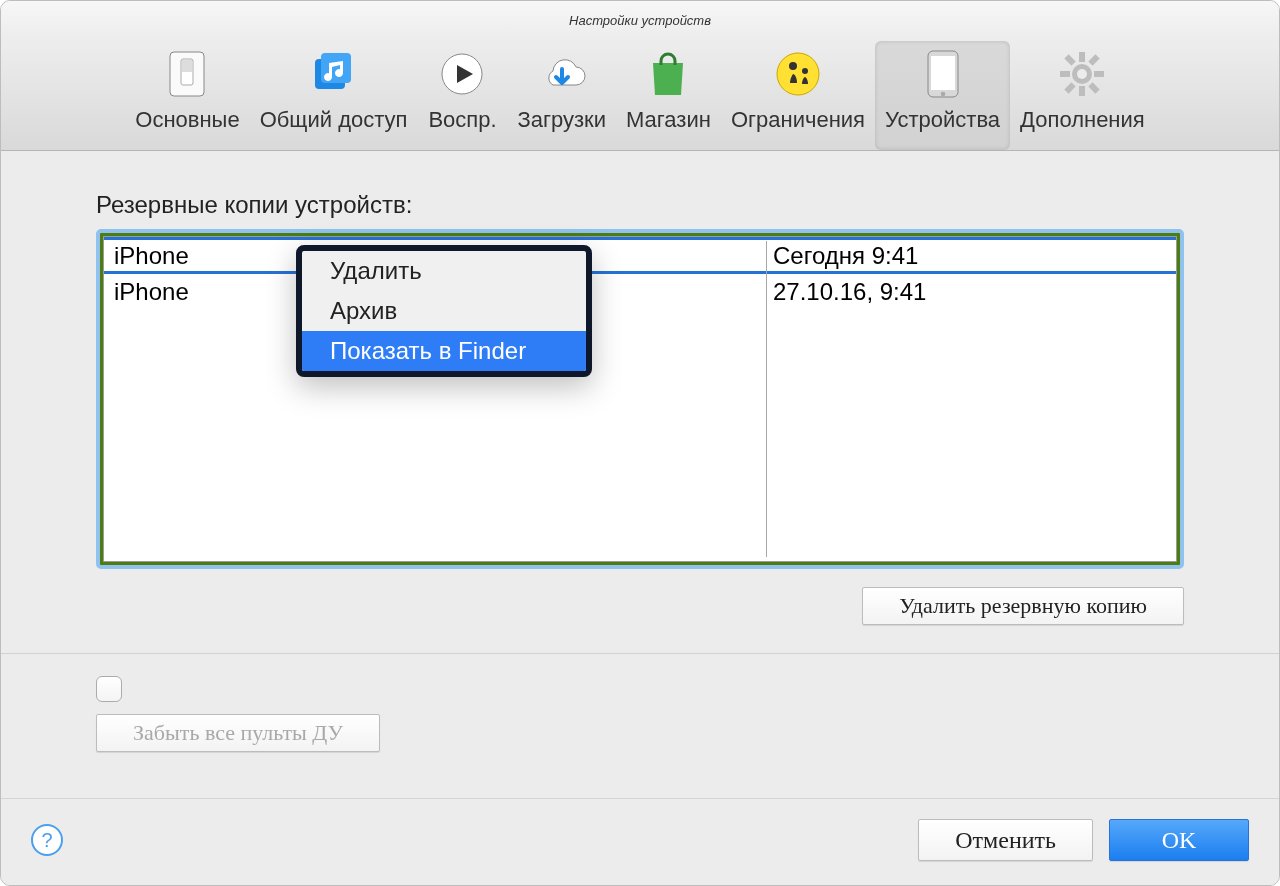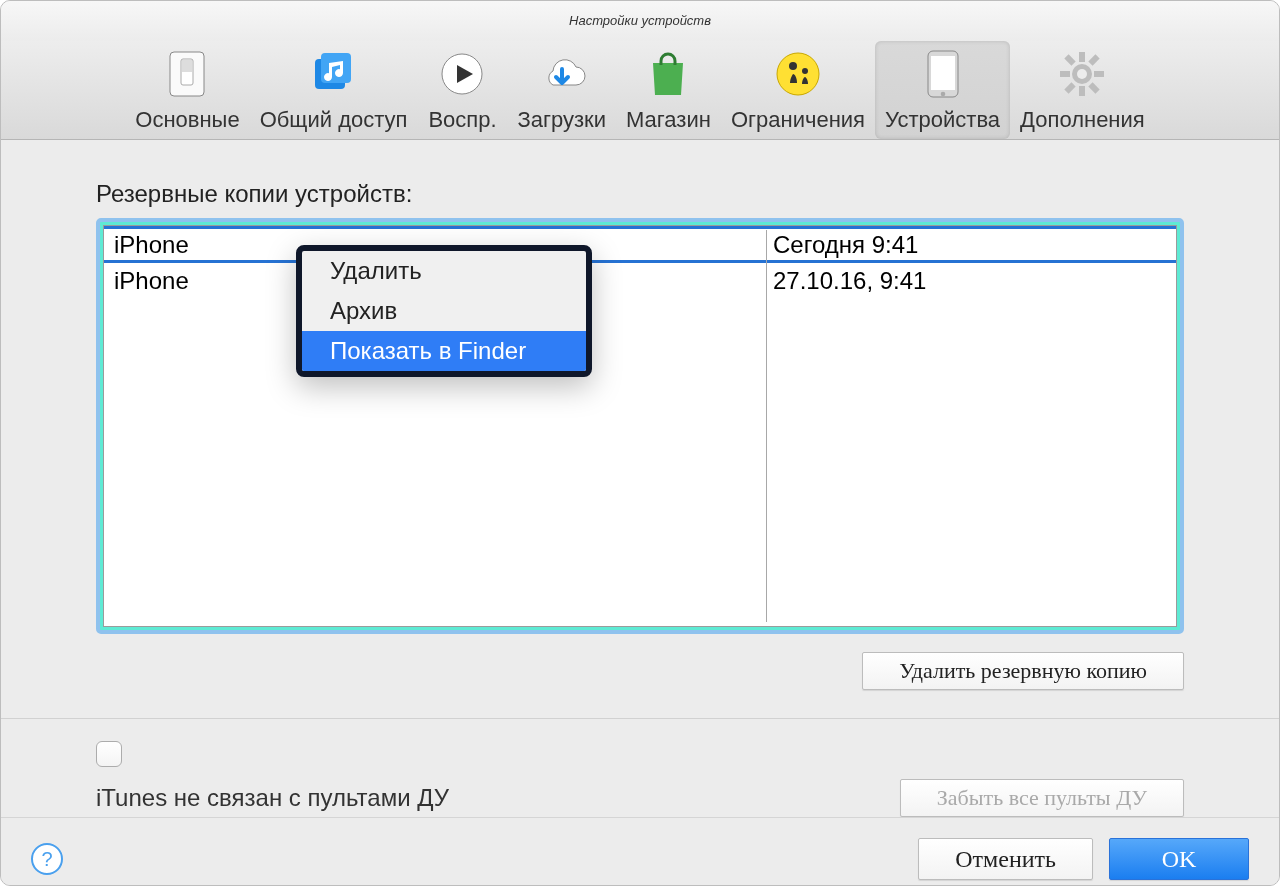--- a/index.html
+++ b/index.html
@@ -6,21 +6,21 @@
   *{box-sizing:border-box;}
   .window{width:1280px;height:886px;border:1px solid #bdbdbd;border-radius:10px;overflow:hidden;display:flex;flex-direction:column;background:#ececec;}
   .titlebar{height:40px;text-align:center;line-height:40px;font-size:13px;color:#333;background:linear-gradient(#f7f7f7,#ececec);font-style:italic;}
   .toolbar{height:110px;display:flex;justify-content:center;align-items:flex-start;background:linear-gradient(#ededed,#d9d9d9);border-bottom:1px solid #b5b5b5;}
   .tab{display:flex;flex-direction:column;align-items:center;justify-content:flex-start;padding:8px 10px 6px;min-width:90px;height:100%;gap:8px;border-radius:6px;}
   .tab.selected{background:linear-gradient(#d9d9d9,#d2d2d2);box-shadow:inset 0 0 4px rgba(0,0,0,.15);}
   .tab-icon{width:50px;height:50px;display:flex;align-items:center;justify-content:center;}
   .tab-label{font-size:22px;color:#333;}
   .content{flex:1;background:#ececec;padding:40px 95px 0;display:flex;flex-direction:column;}
   .section-label{font-size:24px;color:#222;margin-bottom:10px;}
-  .table-wrap{border:4px solid #8fc2ee;border-radius:5px;background:#5eead4;height:416px;overflow:hidden;position:relative;}
+  .table-wrap{border:4px solid #8fc2ee;border-radius:5px;background:#4d7c0f;height:340px;overflow:hidden;position:relative;}
   .table-inner{position:absolute;inset:3px;border:1px solid #9b9b9b;background:#fff;}
   .trow{display:flex;height:37px;border-bottom:1px solid transparent;}
   .trow.selected{background:#fff;border-top:3px solid #2672d3;border-bottom:3px solid #2672d3;}
   .tcell{font-size:24px;padding:0 10px;display:flex;align-items:center;}
   .c-name{flex:0 0 659px;}
   .c-date{flex:1;}
   .divider-v{position:absolute;top:4px;bottom:4px;left:662px;width:1px;background:#a8a8a8;}
   .ctx-menu{position:absolute;left:296px;top:245px;width:296px;background:#f0f0f0;border:6px solid #0f172a;border-radius:8px;box-shadow:0 10px 30px rgba(0,0,0,.25);overflow:hidden;z-index:50;}
   .ctx-item{height:40px;padding:0 28px;font-size:24px;color:#222;display:flex;align-items:center;}
   .ctx-item.hl{background:#2f7df6;color:#fff;}
@@ -158,21 +158,20 @@
       <div class="btn">Удалить резервную копию</div>
     </div>
 
     <div class="hr"></div>
 
     <div class="check-row">
       <div class="checkbox"></div>
     </div>
 
     <div class="remote-row">
-      <div>iTunes не связан с пультами ДУ</div>
       <div class="btn disabled">Забыть все пульты ДУ</div>
     </div>
   </div>
 
   <div class="ctx-menu">
     <div class="ctx-item">Удалить</div>
     <div class="ctx-item">Архив</div>
     <div class="ctx-item hl">Показать в Finder</div>
   </div>
 

